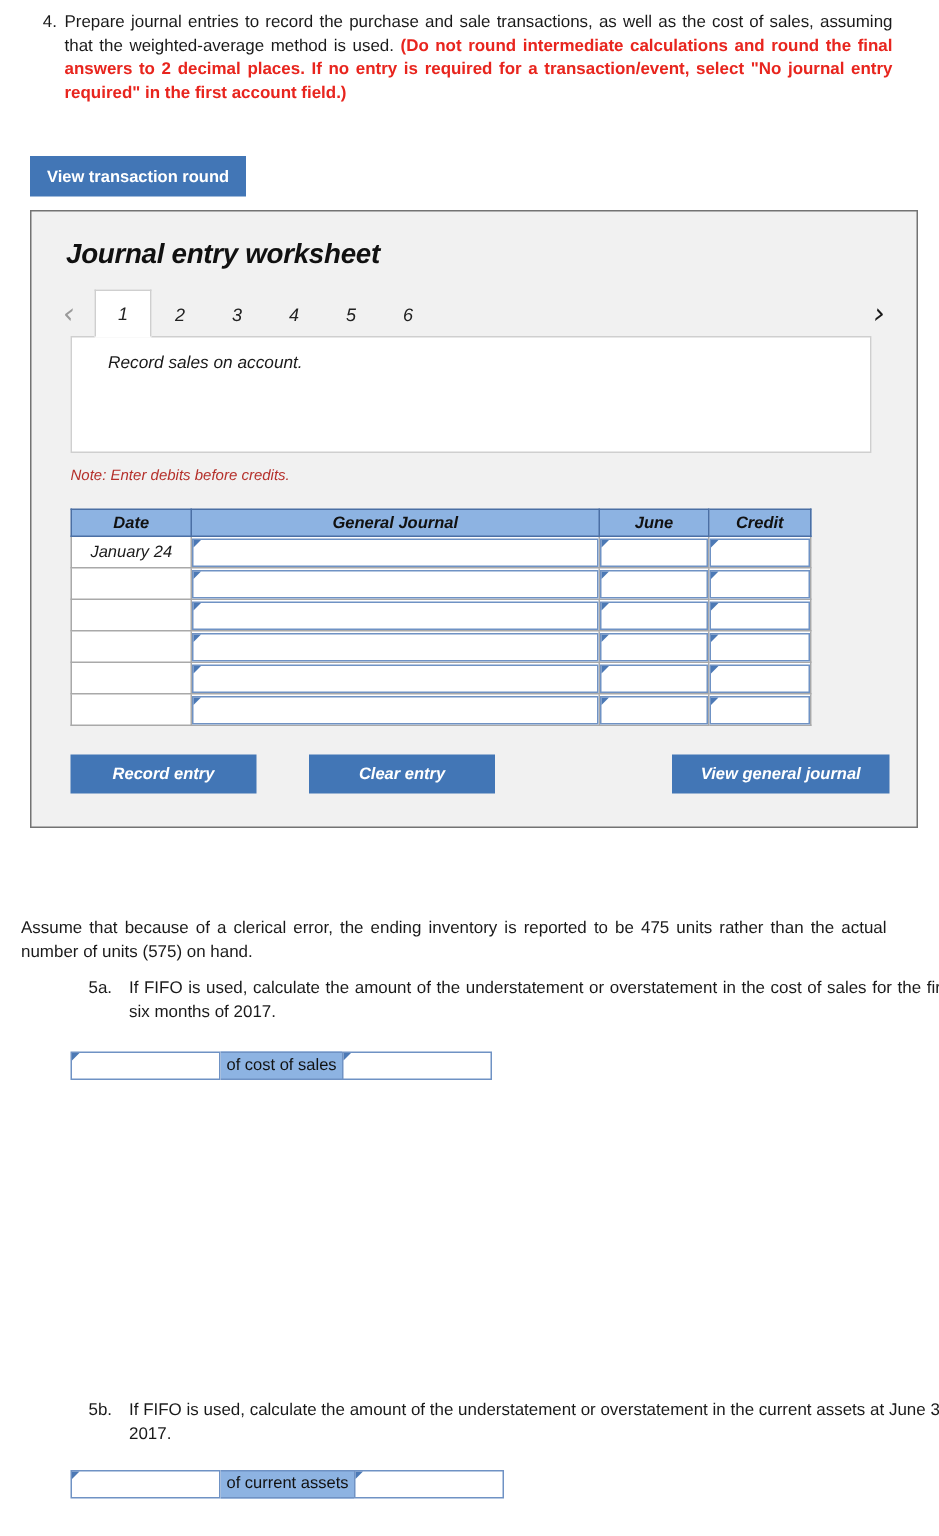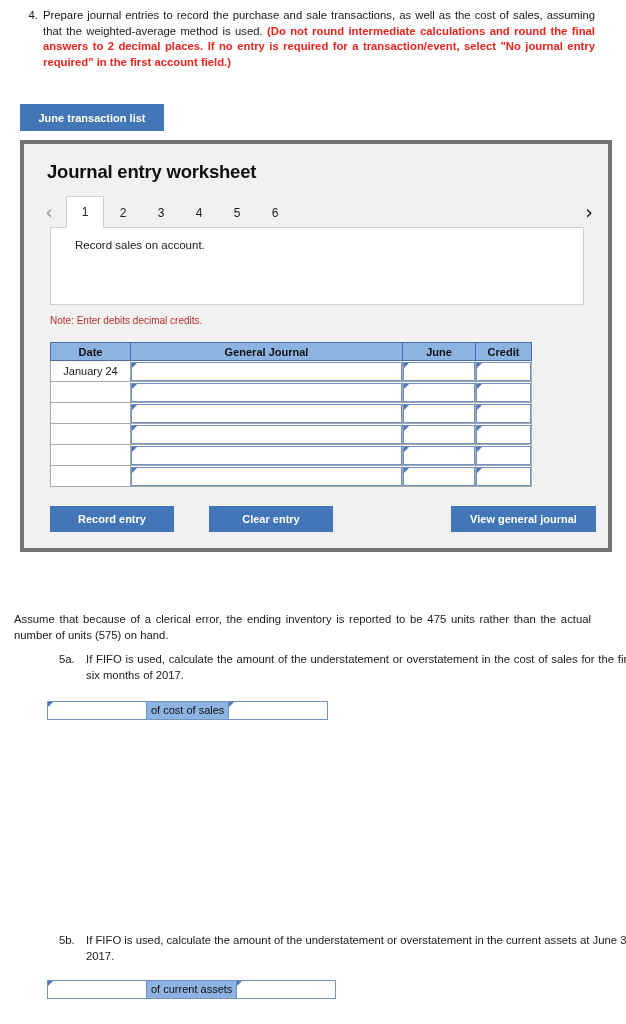--- a/index.html
+++ b/index.html
@@ -33,21 +33,22 @@
   .btn-view-transaction {
     position: absolute; left: 20px; top: 104px;
     width: 144px; height: 27px;
   }
 
   
   .panel {
     position: absolute; left: 20px; top: 140px;
     width: 592px; height: 412px;
     background: #f1f1f1;
-    border: 4px solid #737373;
+    border: 1px solid #737373;
+    font-style: italic;
   }
   .panel-title {
     position: absolute; left: 23px; top: 17px;
     font-size: 18.5px; font-weight: bold; color: #111;
     letter-spacing: -0.2px;
   }
 
   
   .tabs {
     position: absolute; left: 16px; top: 52px;
@@ -108,21 +109,21 @@
     text-align: center;
   }
   .jtable td {
     border: 1px solid #a9a9a9;
     padding: 0; height: 21px;
     background: #ffffff;
   }
   .col-date { width: 80px; }
   .col-gj   { width: 272px; }
   .col-deb  { width: 73px; }
-  .col-cre  { width: 56px; }
+  .col-cre  { width: 68px; }
 
   .date-cell {
     font-size: 11px; color: #1a1a1a; text-align: center;
     line-height: 19px;
   }
   
   .finput {
     position: relative; display: block;
     width: 100%; height: 19px;
     margin: 0; padding: 0;
@@ -178,21 +179,21 @@
 
 <div class="page">
 
   <div class="q4">
     <span class="q4-num">4.</span>
     <div class="q4-body">
       <span>Prepare journal entries to record the purchase and sale transactions, as well as the cost of sales, assuming that the weighted-average method is used. </span><span class="red-bold">(Do not round intermediate calculations and round the final answers to 2 decimal places. If no entry is required for a transaction/event, select "No journal entry required" in the first account field.)</span>
     </div>
   </div>
 
-  <div class="btn btn-view-transaction">June transaction list</div>
+  <div class="btn btn-view-transaction">View transaction round</div>
 
   <div class="panel">
 
     <div class="panel-title">Journal entry worksheet</div>
 
     <div class="tabs">
       <div class="tab-arrow prev">‹</div>
       <div class="tab-list">
         <div class="tab active">1</div>
         <div class="tab">2</div>
@@ -201,21 +202,21 @@
         <div class="tab">5</div>
         <div class="tab">6</div>
       </div>
       <div class="tab-arrow next">›</div>
     </div>
 
     <div class="desc-box">
       <div class="desc-text">Record sales on account.</div>
     </div>
 
-    <div class="note">Note: Enter debits decimal credits.</div>
+    <div class="note">Note: Enter debits before credits.</div>
 
     <table class="jtable">
       <thead>
         <tr>
           <th class="col-date">Date</th>
           <th class="col-gj">General Journal</th>
           <th class="col-deb">June</th>
           <th class="col-cre">Credit</th>
         </tr>
       </thead>

